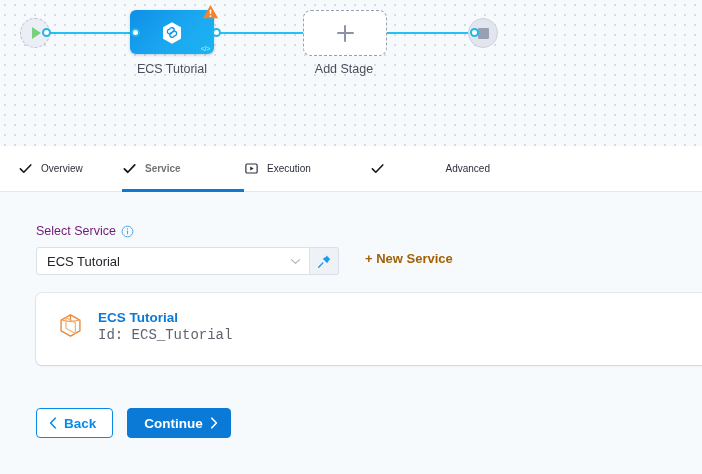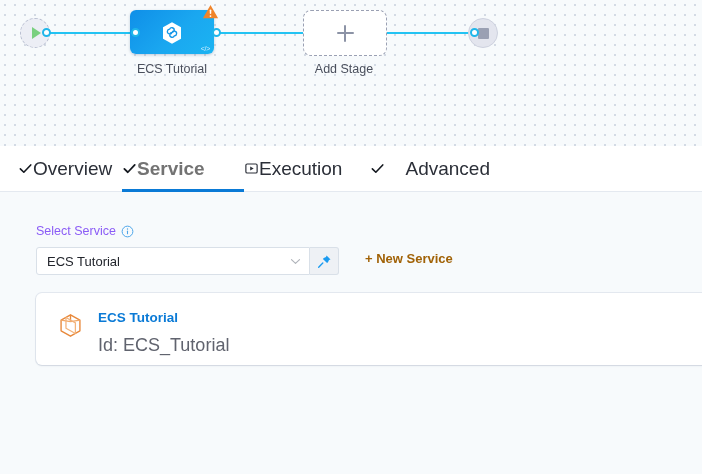--- a/index.html
+++ b/index.html
@@ -84,39 +84,39 @@
   .plus:before{left:0;top:7.5px;width:17px;height:2px;}
   .plus:after{top:0;left:7.5px;height:17px;width:2px;}
 
   
   .tabbar{
     position:absolute;left:0;top:146px;width:702px;height:46px;
     background:#fff;border-bottom:1px solid #e4e9f0;
     display:flex;align-items:center;box-sizing:border-box;
   }
   .tab{
-    position:relative;height:46px;display:flex;align-items:center;
-    padding:0 0;margin-right:0;font-size:19px;color:#2b2f38;
+    position:relative;height:46px;display:flex;align-items:center;gap:8px;
+    padding:0 0;margin-right:0;font-size:10px;color:#2b2f38;
     cursor:pointer;box-sizing:border-box;
   }
   .tab .tlabel{white-space:nowrap;}
   .tab.active .tlabel{font-weight:bold;color:#737373;}
   .tab.active:after{
     content:"";position:absolute;left:0;right:0;bottom:0;height:3px;
     background:#0a7ad6;
   }
   .tab-ico{width:15px;height:15px;display:block;flex:0 0 auto;}
 
   
   .form{
     position:absolute;left:0;top:192px;width:702px;height:282px;
     background:#f7fafc;box-sizing:border-box;
   }
   .field-label{
-    position:absolute;left:36px;top:32px;font-size:12.5px;color:#8b5cf6;
+    position:absolute;left:36px;top:32px;font-size:12.5px;color:#701a75;
     display:flex;align-items:center;gap:5px;
   }
   .info-ico{width:13px;height:13px;display:block;}
 
   .select-wrap{
     position:absolute;left:36px;top:55px;width:303px;height:28px;
     display:flex;box-sizing:border-box;
   }
   .select-box{
     flex:1;background:#fff;border:1px solid #d9e0e8;border-radius:3px 0 0 3px;
@@ -139,21 +139,21 @@
     position:absolute;left:36px;top:101px;width:700px;height:72px;
     background:#fff;border-radius:6px;
     box-shadow:0 1px 2px rgba(30,50,80,.10),0 0 0 1px rgba(225,231,238,.9);
     box-sizing:border-box;
   }
   .svc-inner{
     position:absolute;left:20px;top:16px;display:flex;gap:13px;align-items:flex-start;
   }
   .cube-ico{width:29px;height:29px;display:block;margin-top:2px;}
   .svc-title{font-size:13.5px;font-weight:bold;color:#0a7ad6;line-height:17px;}
-  .svc-id{font-size:18px;color:#60636e;line-height:17px;margin-top:11px;}
+  .svc-id{font-size:14px;color:#60636e;line-height:17px;margin-top:1px;font-family:Liberation Mono, monospace;}
 
   .btn-row{position:absolute;left:36px;top:216px;display:flex;gap:14px;}
   .btn{
     height:30px;display:flex;align-items:center;gap:7px;
     font-size:13.5px;font-weight:bold;border-radius:4px;cursor:pointer;
     box-sizing:border-box;
   }
   .btn-back{
     background:#fff;border:1px solid #0a8ae8;color:#0a8ae8;padding:0 16px 0 12px;
   }
@@ -276,14 +276,28 @@
           <path d="M11 7.2 21.4 13.1v11.8" fill="none" stroke="#f3b47c" stroke-width="1.4" stroke-linejoin="round"></path>
           <path d="M21.4 24.9 11 19v-11.8" fill="none" stroke="#f3b47c" stroke-width="1.4" stroke-linejoin="round"></path>
         </svg>
         <div>
           <div class="svc-title">ECS Tutorial</div>
           <div class="svc-id">Id: ECS_Tutorial</div>
         </div>
       </div>
     </div>
 
+    <div class="btn-row">
+      <div class="btn btn-back">
+        <svg class="chev" viewBox="0 0 8 12">
+          <path d="M6.2 1.2 1.6 6l4.6 4.8" fill="none" stroke="#0a8ae8" stroke-width="1.6" stroke-linecap="round" stroke-linejoin="round"></path>
+        </svg>
+        <span>Back</span>
+      </div>
+      <div class="btn btn-continue">
+        <span>Continue</span>
+        <svg class="chev" viewBox="0 0 8 12">
+          <path d="M1.8 1.2 6.4 6l-4.6 4.8" fill="none" stroke="#ffffff" stroke-width="1.6" stroke-linecap="round" stroke-linejoin="round"></path>
+        </svg>
+      </div>
+    </div>
   </div>
 </div>
 
 </body></html>

